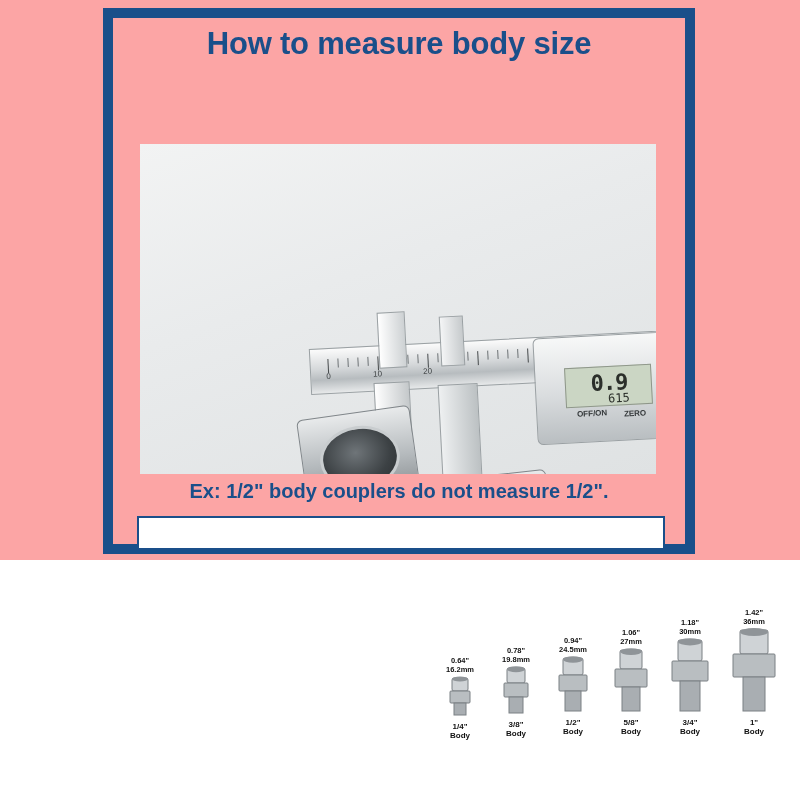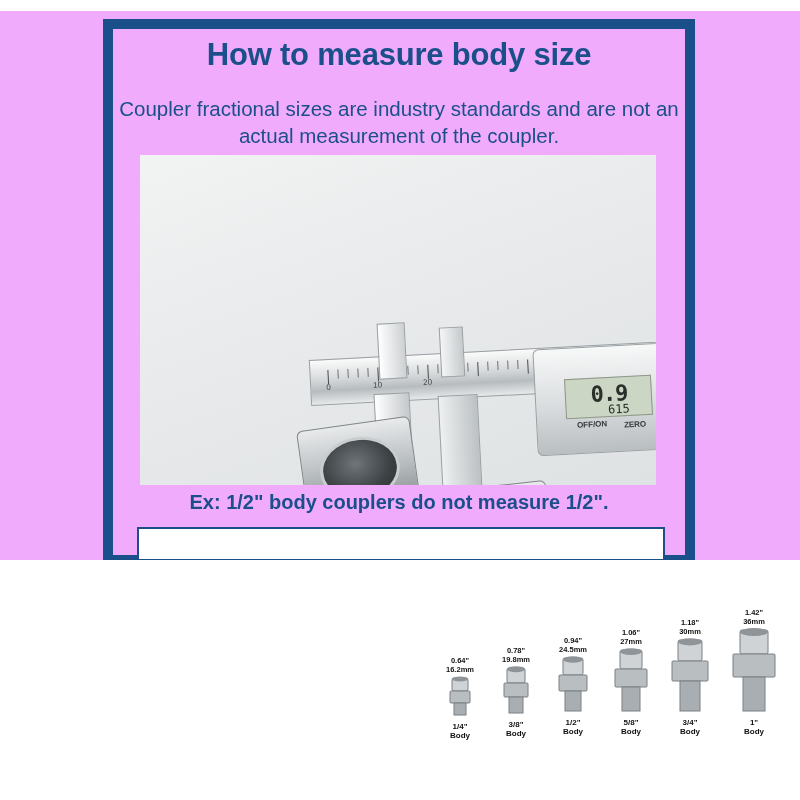--- a/index.html
+++ b/index.html
@@ -11,24 +11,24 @@
     height: 800px;
     background: #ffffff;
     font-family: "Liberation Sans", sans-serif;
     overflow: hidden;
     position: relative;
   }
 
   
   #banner {
     position: absolute;
-    left: 0; top: 11px;
+    left: 0; top: 0;
     width: 800px;
     height: 560px;
-    background: #f0abfc;
+    background: #fca5a5;
   }
   #banner-left-bar {
     position: absolute;
     left: 103px; top: 8px;
     width: 10px; height: 546px;
     background: #1a4f8a;
   }
   #banner-top-bar {
     position: absolute;
     left: 103px; top: 8px;
@@ -268,21 +268,20 @@
 </head>
 <body>
 
 <div id="banner">
   <div id="banner-left-bar"></div>
   <div id="banner-top-bar"></div>
   <div id="banner-right-bar"></div>
   <div id="banner-bottom-bar"></div>
 
   <div id="title">How to measure body size</div>
-  <div id="subtitle">Coupler fractional sizes are industry standards and are not an actual measurement of the coupler.</div>
 
   <div id="photo">
     <div id="caliper-beam"></div>
 
     <div id="caliper-scale">
       <div class="tick maj" style="left:0px"></div>
       <div class="tick" style="left:10px"></div>
         <div class="tick" style="left:20px"></div>
       <div class="tick" style="left:30px"></div>
         <div class="tick" style="left:40px"></div>

